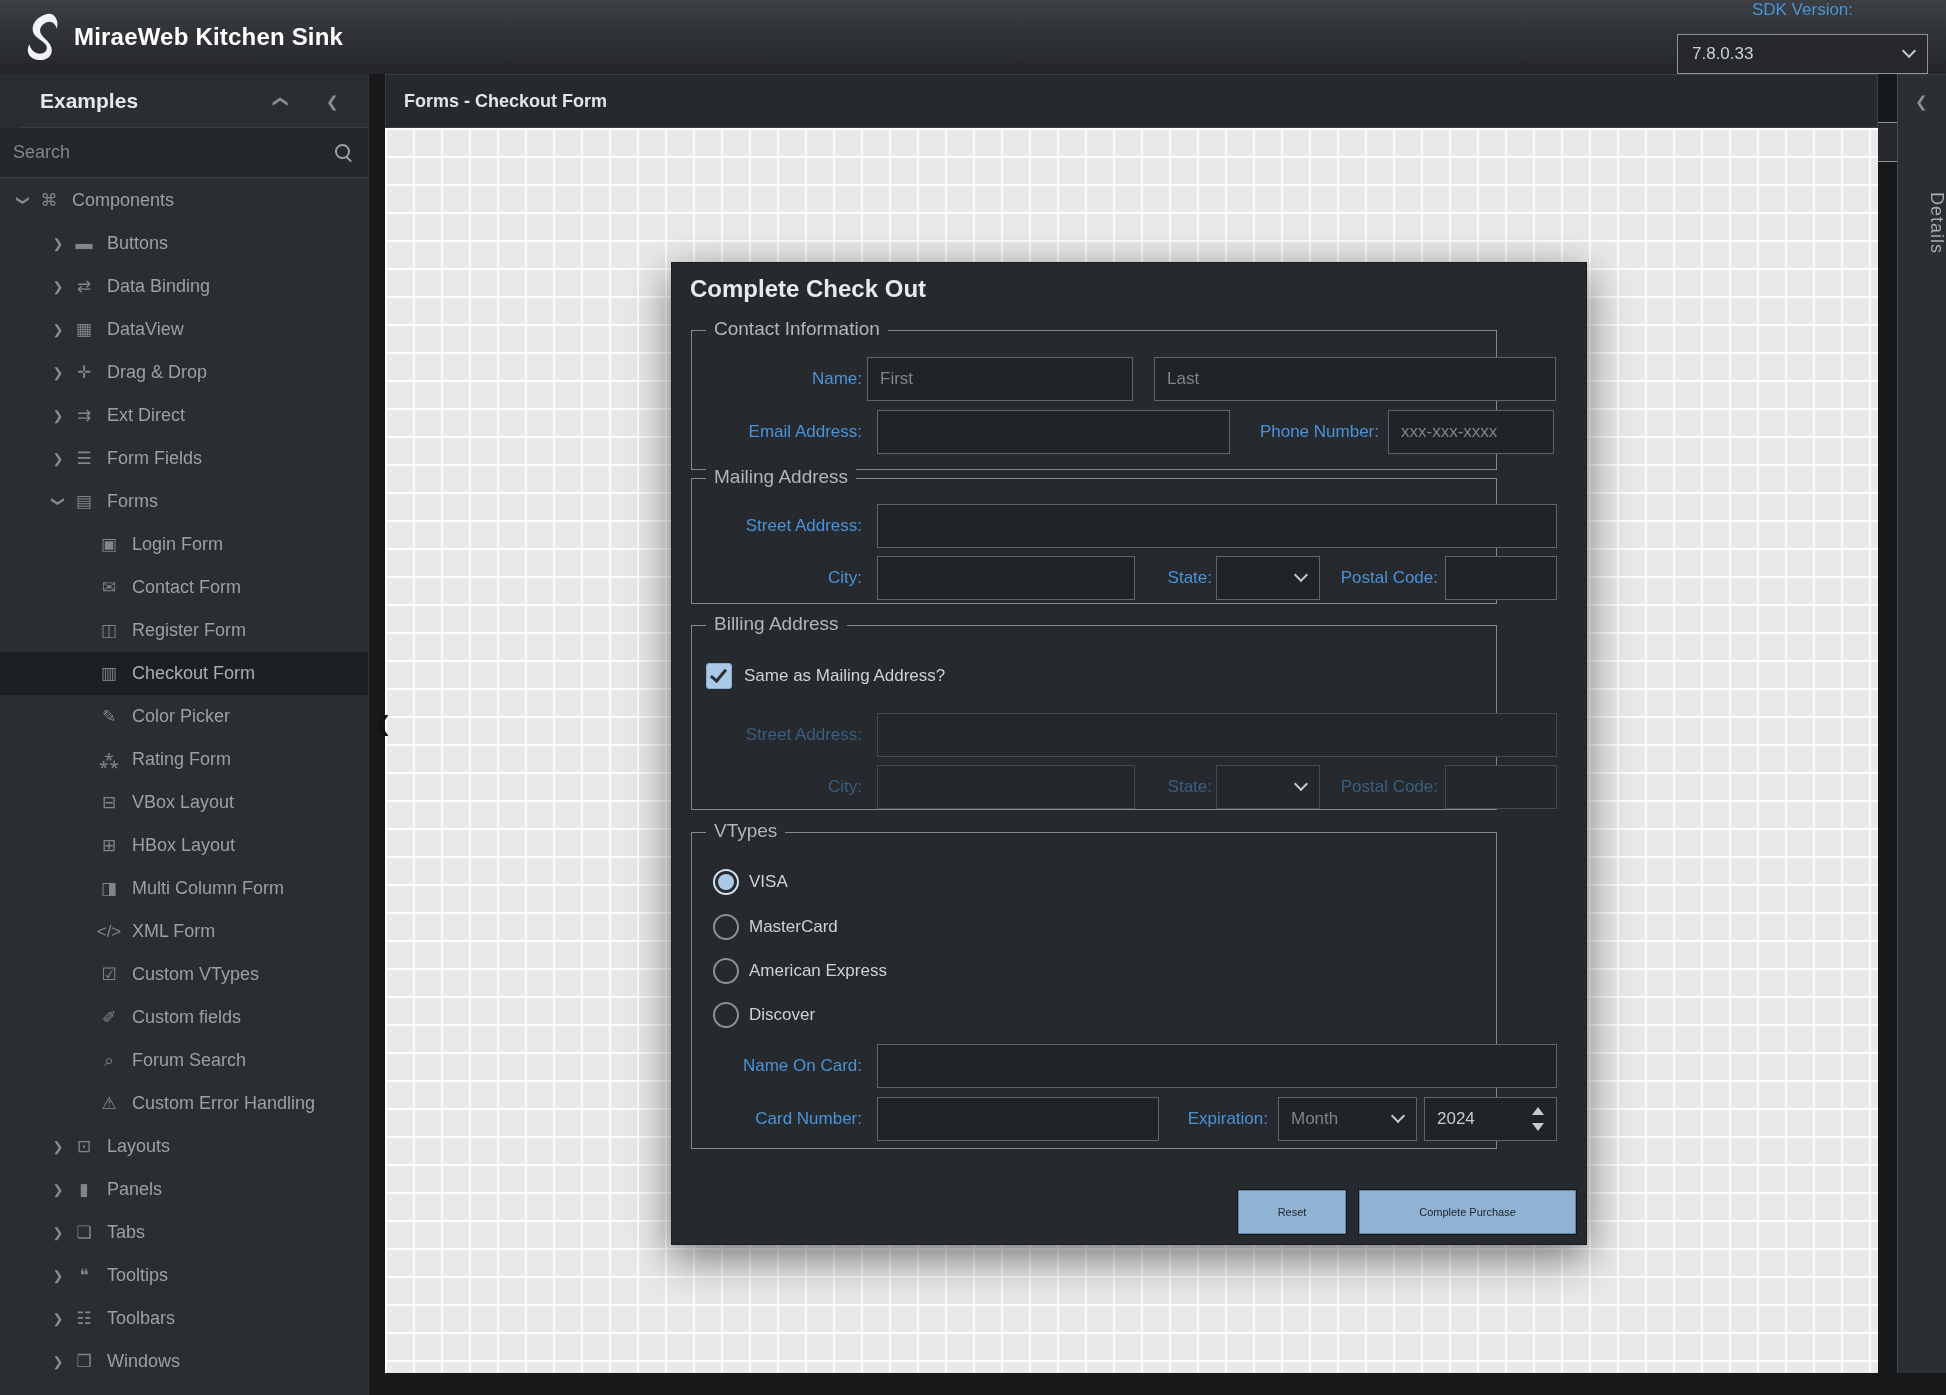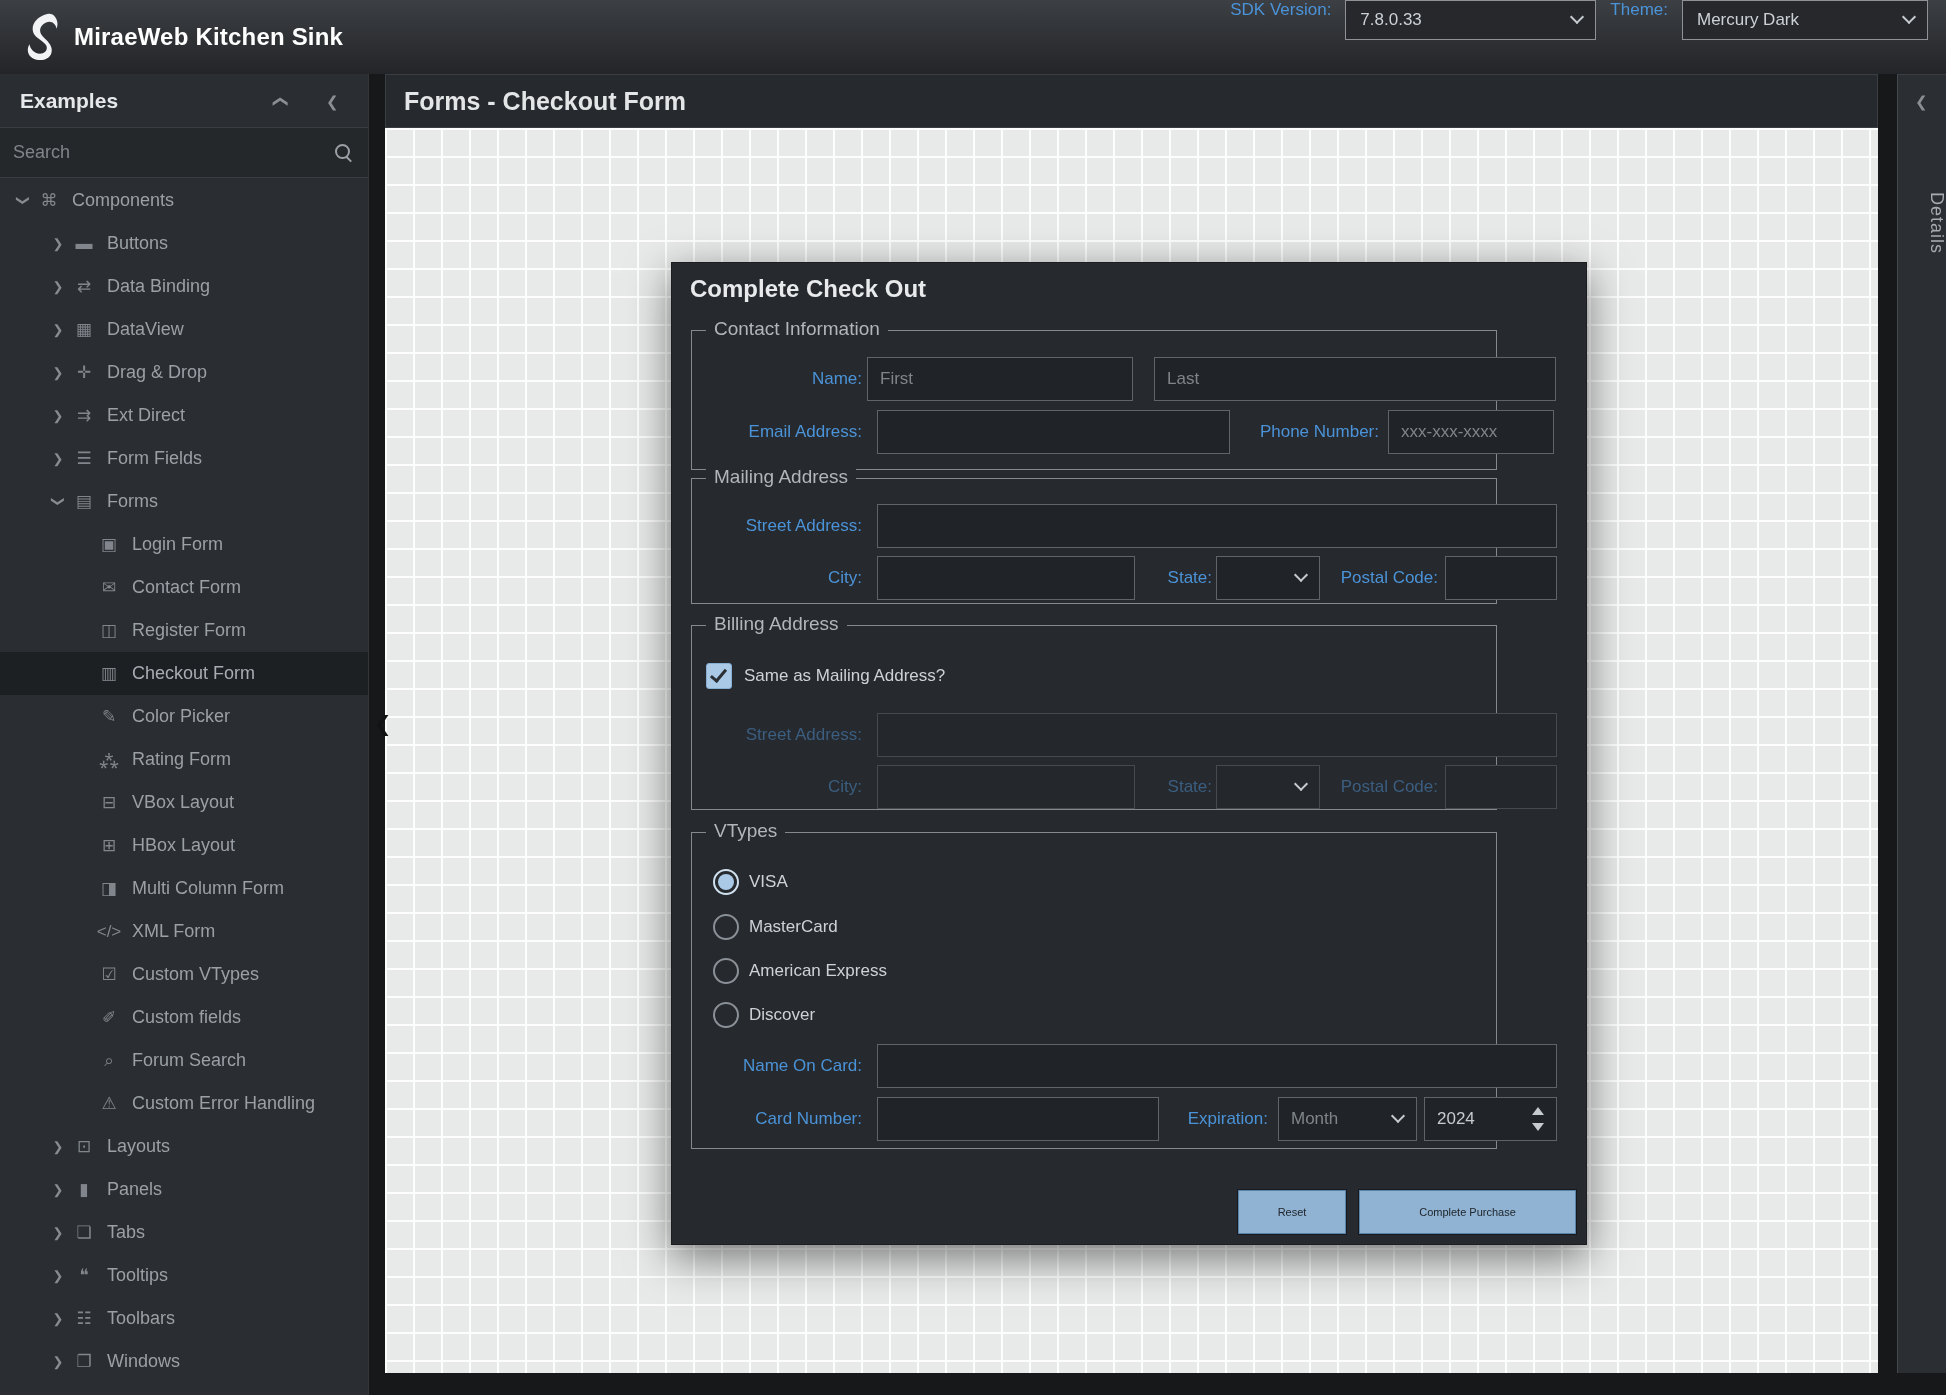--- a/index.html
+++ b/index.html
@@ -7,31 +7,31 @@
               font-family:"Liberation Sans", sans-serif; }
   .stage { position:relative; width:1946px; height:1395px; background:#17181a; }
 
   
   .topbar { position:absolute; left:0; top:0; width:1946px; height:74px;
             background:linear-gradient(#3c3f43,#232528); }
   .logo { position:absolute; left:24px; top:13px; width:38px; height:48px; }
   .app-title { position:absolute; left:74px; top:0; height:74px; line-height:74px;
                color:#ffffff; font-size:24px; font-weight:bold; letter-spacing:0.2px; }
   .topbar-right { position:absolute; right:18px; top:0; height:74px; display:flex;
-                  gap:14px; }
+                  align-items:center; gap:14px;flex-direction:column; }
   .tb-label { color:#4b93d8; font-size:17px; }
   .tb-select { position:relative; height:40px; background:#26282c; border:1px solid #8e9297;
                color:#ccd1d6; font-size:17px; line-height:38px; padding:0 36px 0 14px; cursor:default; }
   .chev { position:absolute; right:13px; top:50%; width:10px; height:10px; margin-top:-8px;
           border-right:2px solid #c6cbd0; border-bottom:2px solid #c6cbd0; transform:rotate(45deg); }
 
   
   .sidebar { position:absolute; left:0; top:74px; width:369px; height:1321px;
              background:#2a2d31; border-right:1px solid #333639; overflow:hidden; }
-  .sb-header { position:relative; height:54px; border-bottom:1px solid #3a3e43; }
+  .sb-header { position:relative; height:54px; border-bottom:1px solid #3a3e43;margin-left:20px; }
   .sb-title { position:absolute; left:20px; top:0; height:54px; line-height:54px;
               color:#e6e8ea; font-size:21px; font-weight:bold; } 
   .sb-header .up { position:absolute; right:82px; top:18px; width:16px; height:16px; color:#8a8f94; font-size:15px; transform:rotate(-90deg); }
   .sb-header .left { position:absolute; right:26px; top:19px; width:16px; height:16px; color:#8a8f94; font-size:15px; }
   .sb-search { position:relative; height:50px; background:#25282b; border-bottom:1px solid #3a3e43; }
   .sb-search input { position:absolute; left:0; top:0; width:100%; height:100%;
                      background:transparent; border:none; outline:none; color:#c6cbd0;
                      font-size:18px; padding:0 44px 0 13px; font-family:"Liberation Sans",sans-serif; }
   .sb-search input::placeholder { color:#80858b; }
   .search-icon { position:absolute; right:14px; top:15px; width:20px; height:20px; cursor:pointer; }
@@ -48,21 +48,21 @@
   .tree-item.lvl2 { padding-left:70px; }
   .tw { width:26px; flex:0 0 26px; text-align:center; font-size:13px; color:#878c92; }
   .tw.open { transform:rotate(90deg); }
   .ticon { width:26px; flex:0 0 26px; margin-right:10px; text-align:center; font-size:17px; color:#81868c; }
   .tlabel { flex:0 0 auto; }
 
   
   .main-header { position:absolute; left:385px; top:74px; width:1493px; height:54px;
                  background:#26292d; border:1px solid #3a3e43; }
   .main-title { position:absolute; left:18px; top:0; height:52px; line-height:52px;
-                color:#e3e5e7; font-size:25px; font-weight:bold; }
+                color:#e3e5e7; font-size:18px; font-weight:bold; }
   .canvas { position:absolute; left:385px; top:128px; width:1493px; height:1245px;
             background-color:#e8e9e9;
             background-image:linear-gradient(to right, rgba(255,255,255,0.9) 2px, transparent 2px),
                              linear-gradient(to bottom, rgba(255,255,255,0.9) 2px, transparent 2px);
             background-size:28px 28px; }
   .splitter-chev { position:absolute; left:374px; top:712px; color:#121314; font-size:21px;
                    z-index:5; cursor:pointer; }
 
   
   .details { position:absolute; left:1897px; top:74px; width:49px; height:1299px;

